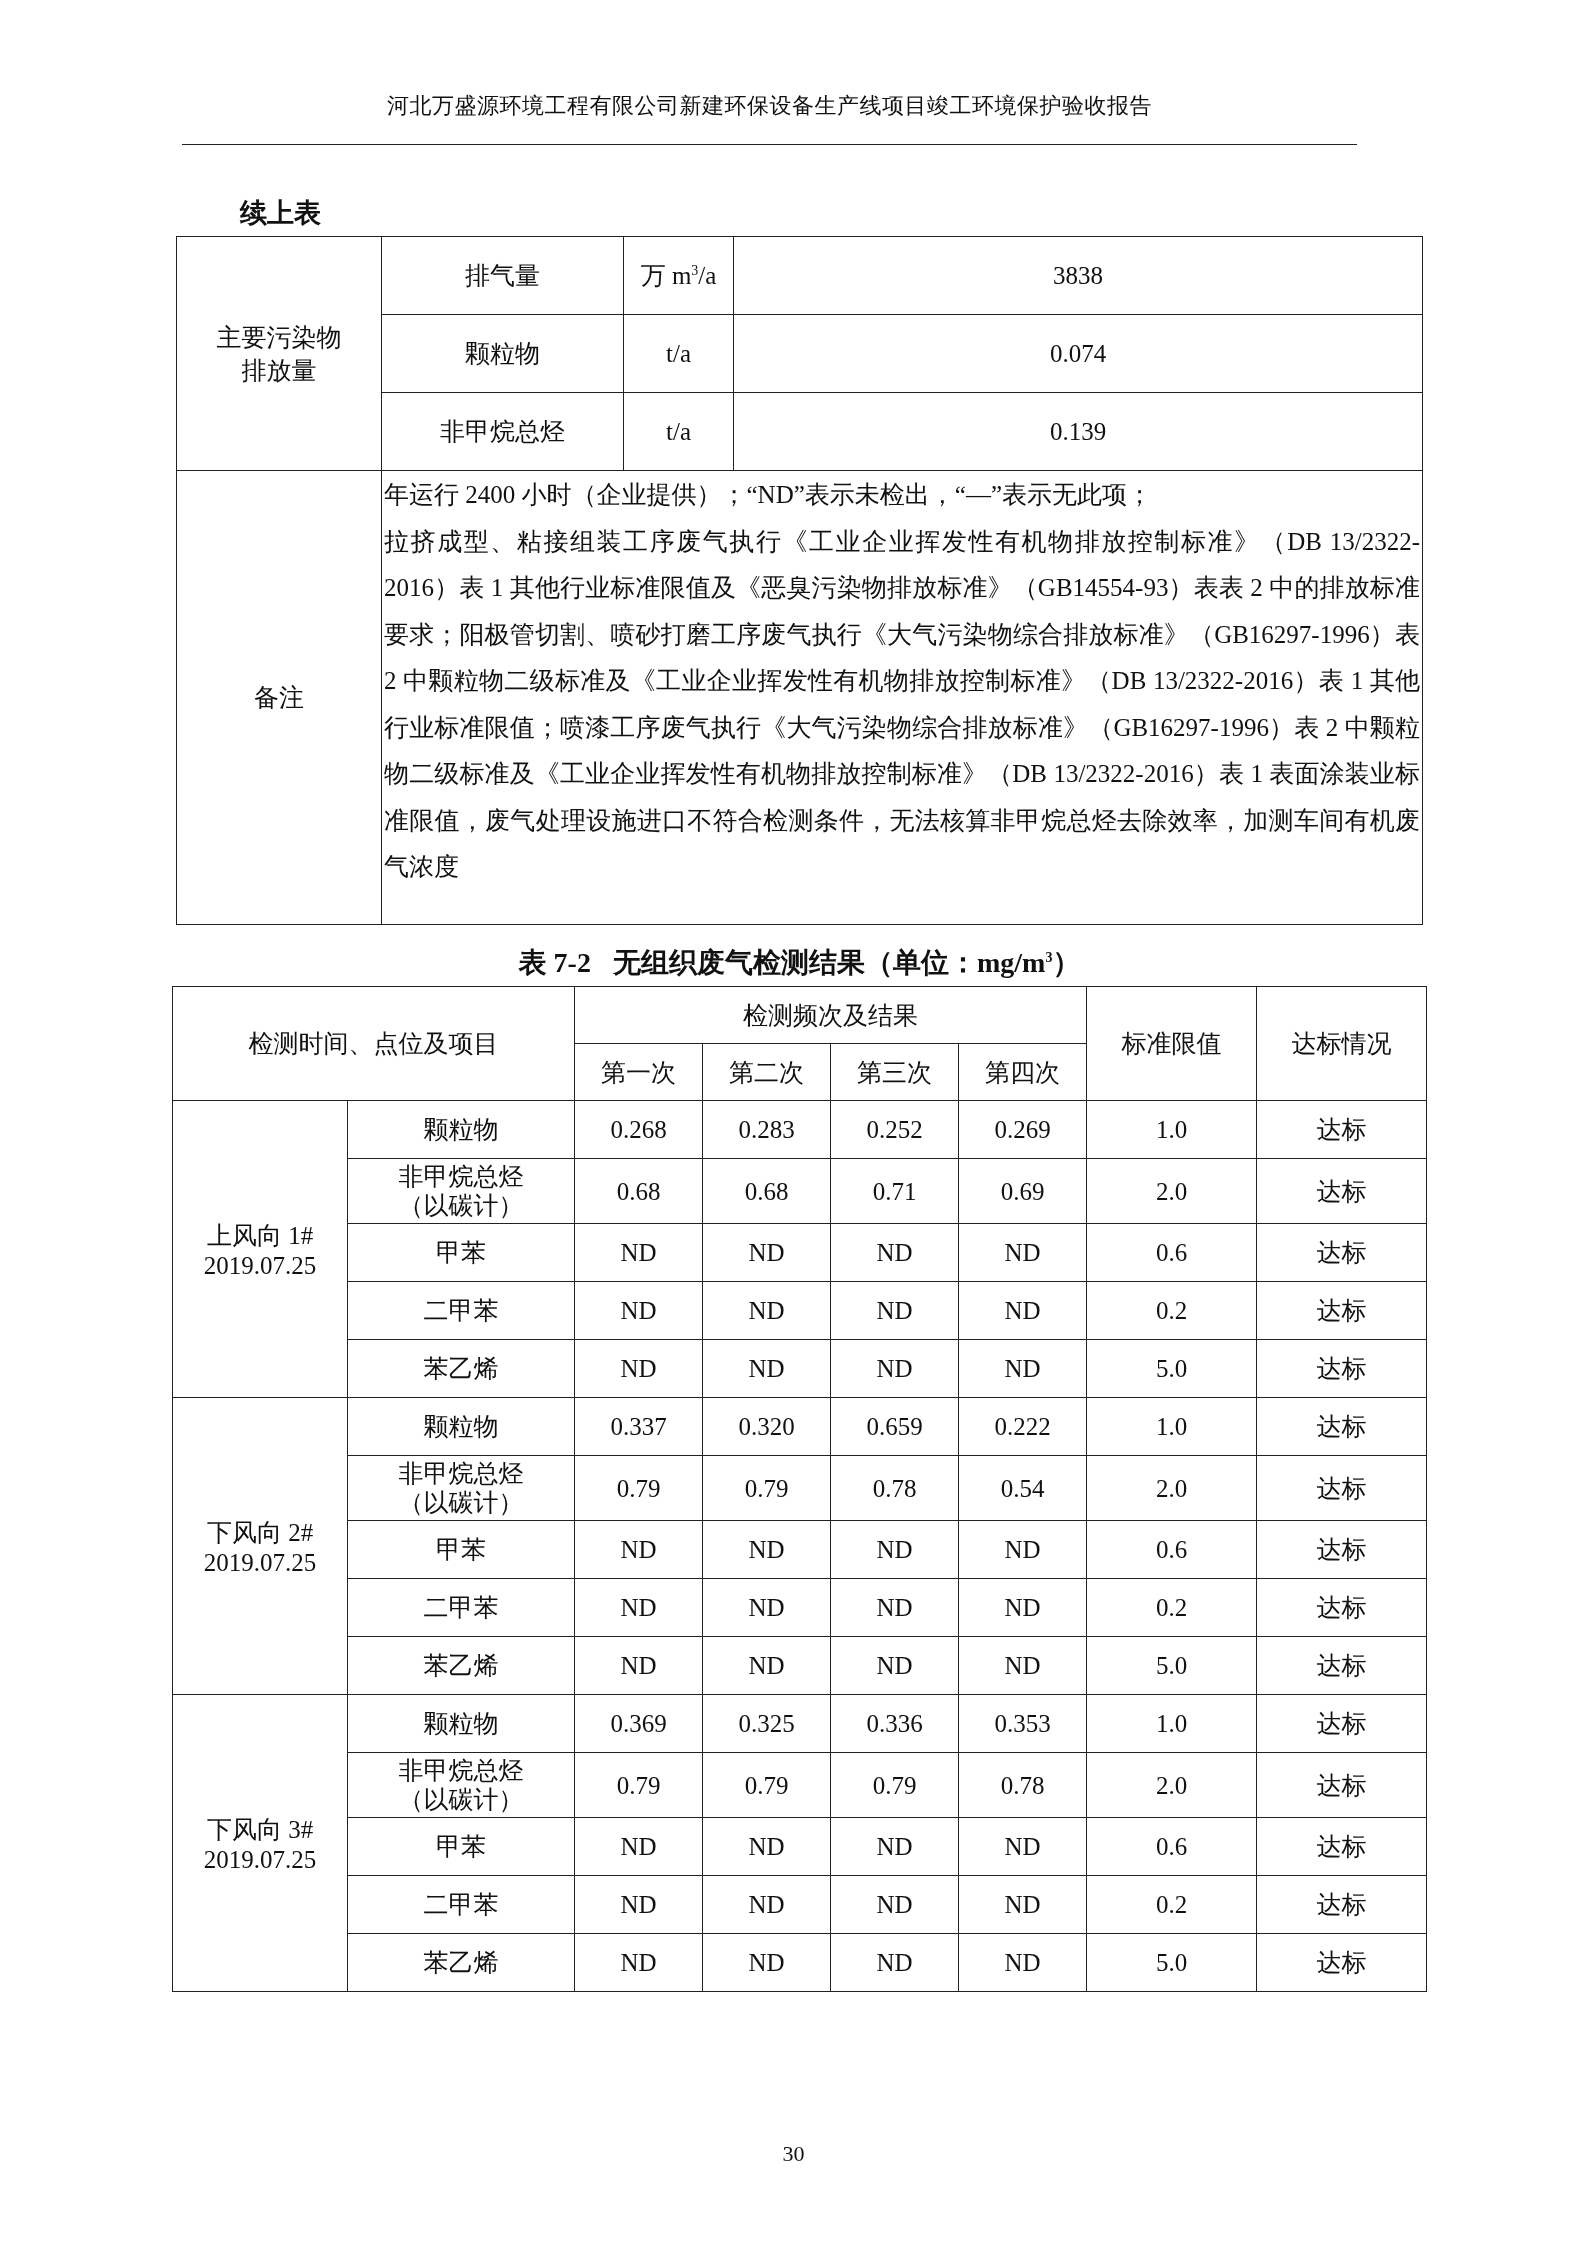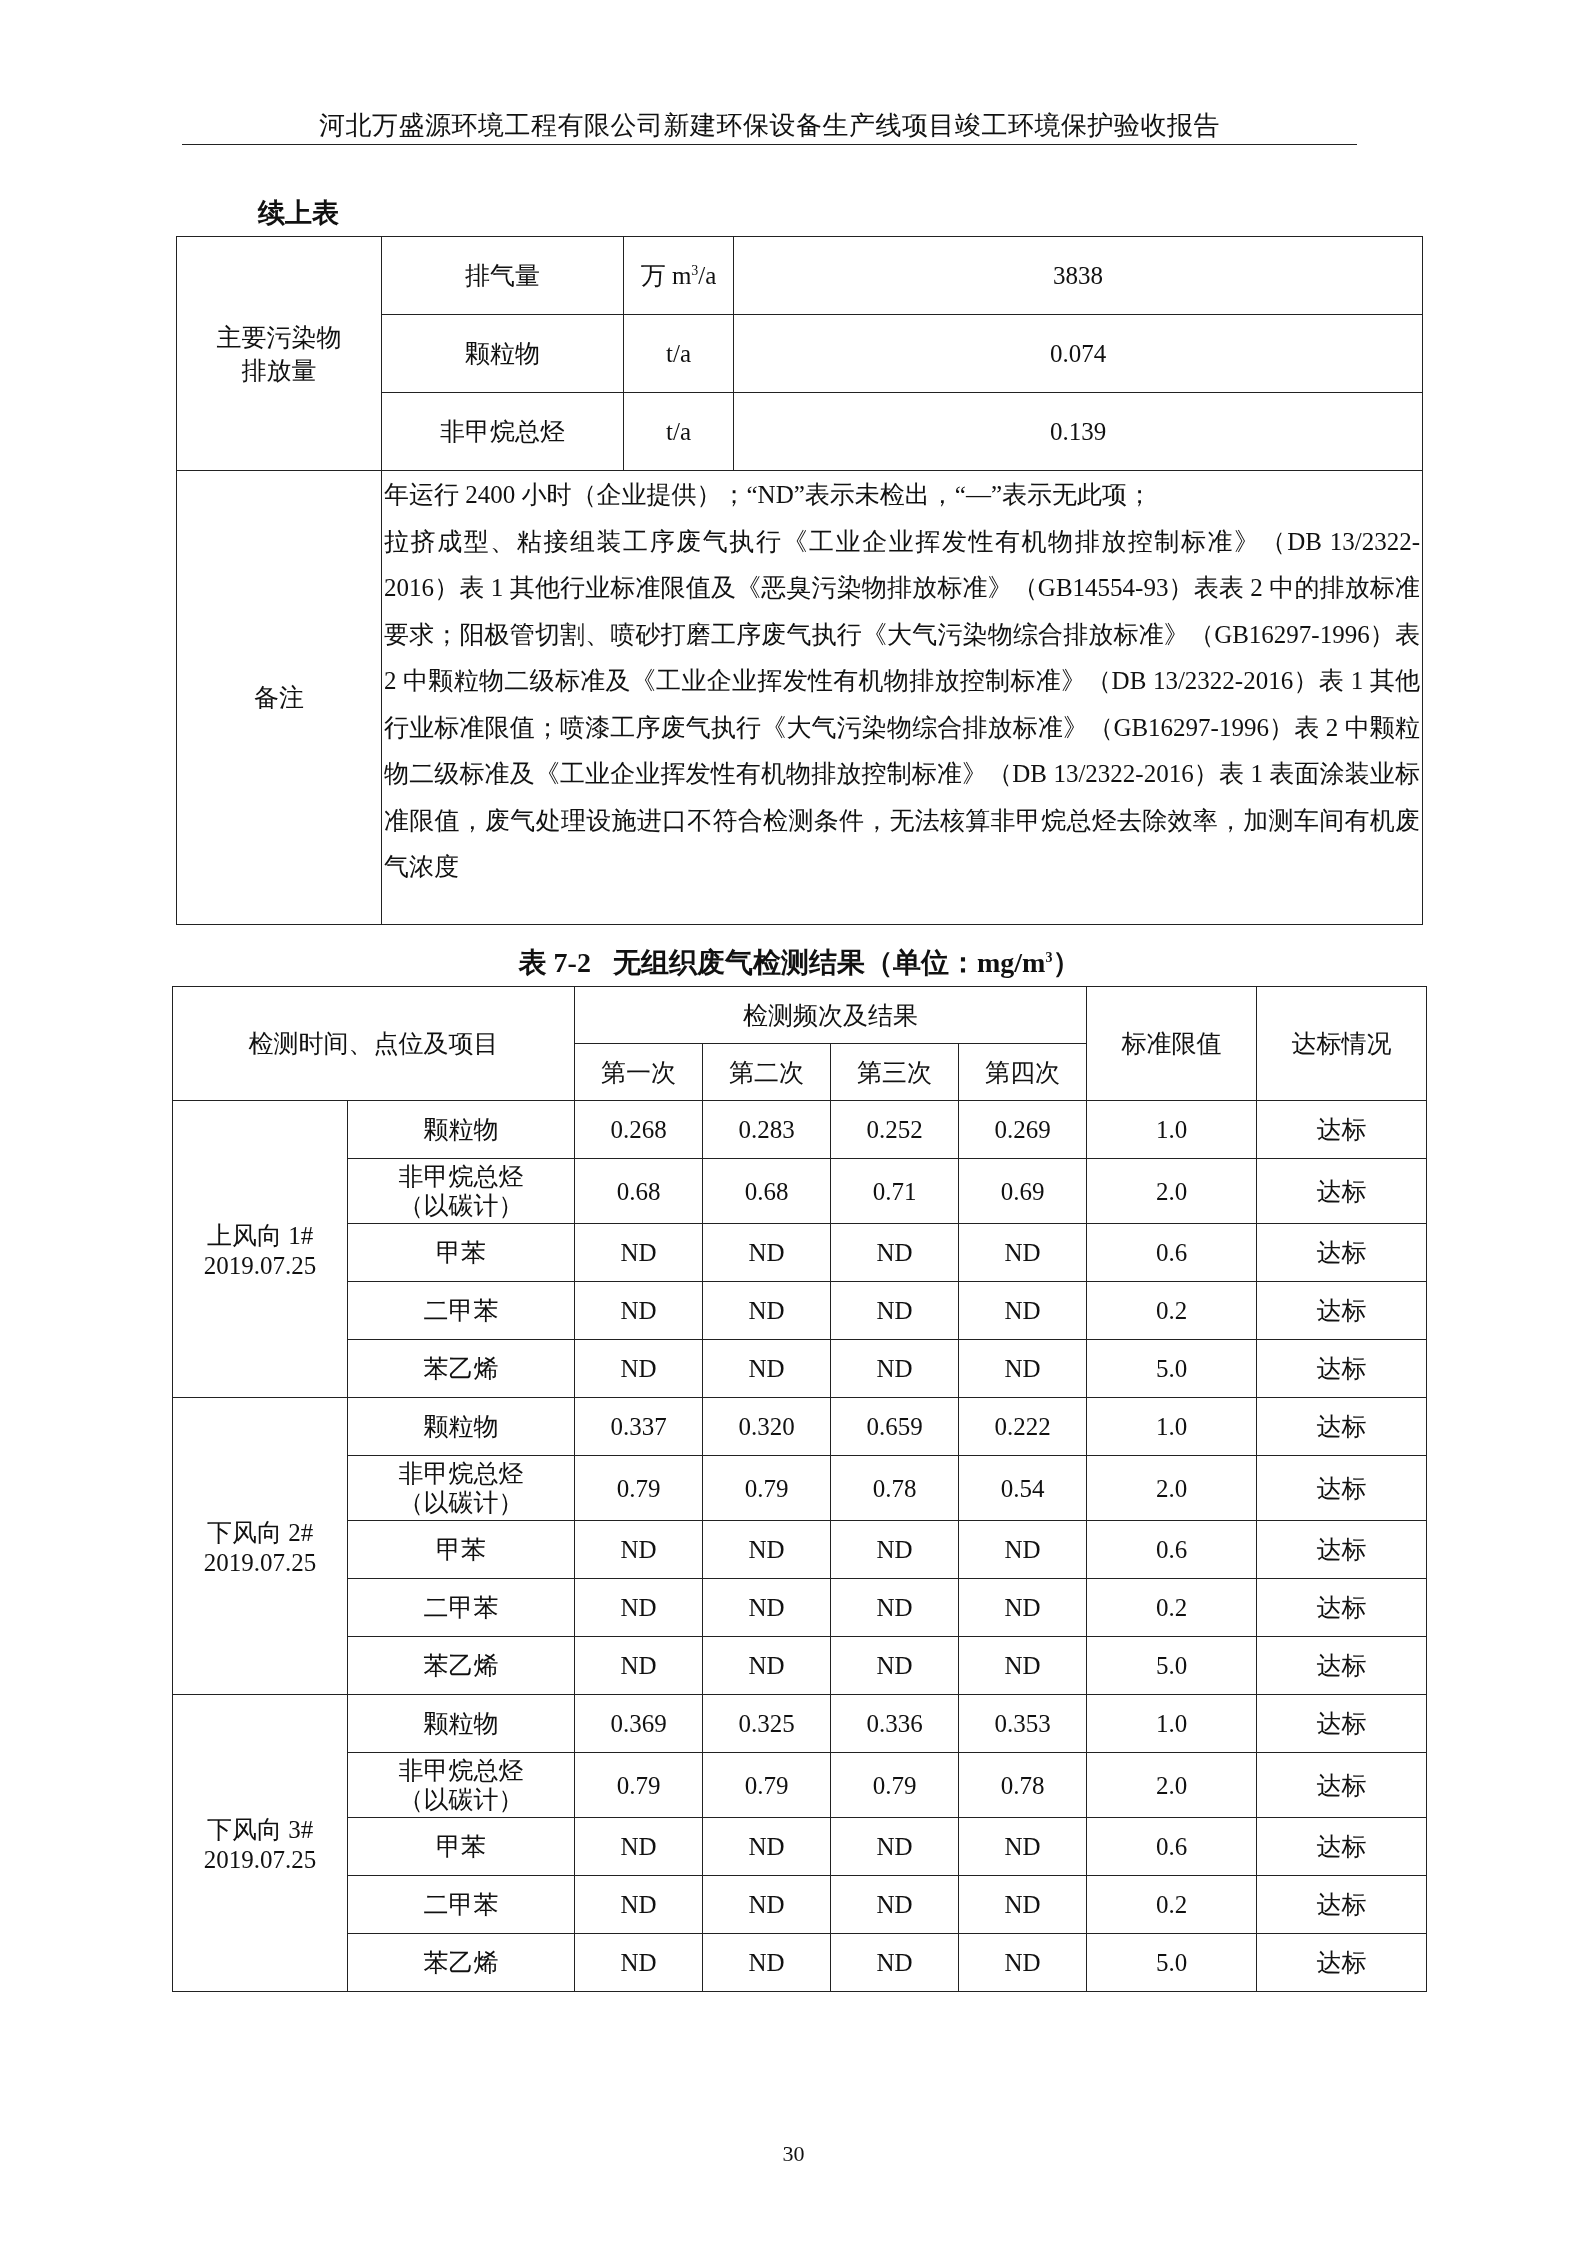--- a/index.html
+++ b/index.html
@@ -1,22 +1,22 @@
 <!DOCTYPE html>
 <html><head>
 <meta charset="utf-8">
 <style>
   html, body { margin: 0; padding: 0; background: #ffffff; }
   body { width: 1587px; height: 2245px; position: relative; overflow: hidden;
          font-family: "Liberation Serif", "DejaVu Serif", serif; color: #111; }
-  .header { position: absolute; left: 182px; top: 108px; width: 1175px; text-align: center;
-            font-size: 26px; letter-spacing: 0.5px; }
+  .header { position: absolute; left: 182px; top: 91px; width: 1175px; text-align: center;
+            font-size: 22px; letter-spacing: 0.5px; }
   .header-rule { position: absolute; left: 182px; top: 144px; width: 1175px; height: 0;
                  border-top: 1.5px solid #222; }
-  .cont-label { position: absolute; left: 240px; top: 195px; font-size: 27px; font-weight: bold; margin-left: 18px; }
+  .cont-label { position: absolute; left: 240px; top: 195px; font-size: 27px; font-weight: bold; }
   table { border-collapse: collapse; position: absolute; table-layout: fixed; }
   td { border: 1.5px solid #222; text-align: center; vertical-align: middle; padding: 0;
        font-size: 25px; }
   #t1 { left: 176px; top: 236px; width: 1247px; }
   #t1 td { height: 77px; text-align: center; }
   #t1 td.remarks-text { text-align: justify; vertical-align: top; padding: 1px 2px 2px 2px;
        line-height: 46.5px; font-size: 25px; height: 450px; }
   sup { font-size: 14px; vertical-align: super; line-height: 0; }
   .t2-title { position: absolute; left: 176px; top: 944px; width: 1247px; text-align: center;
               font-size: 28px; font-weight: bold; }

